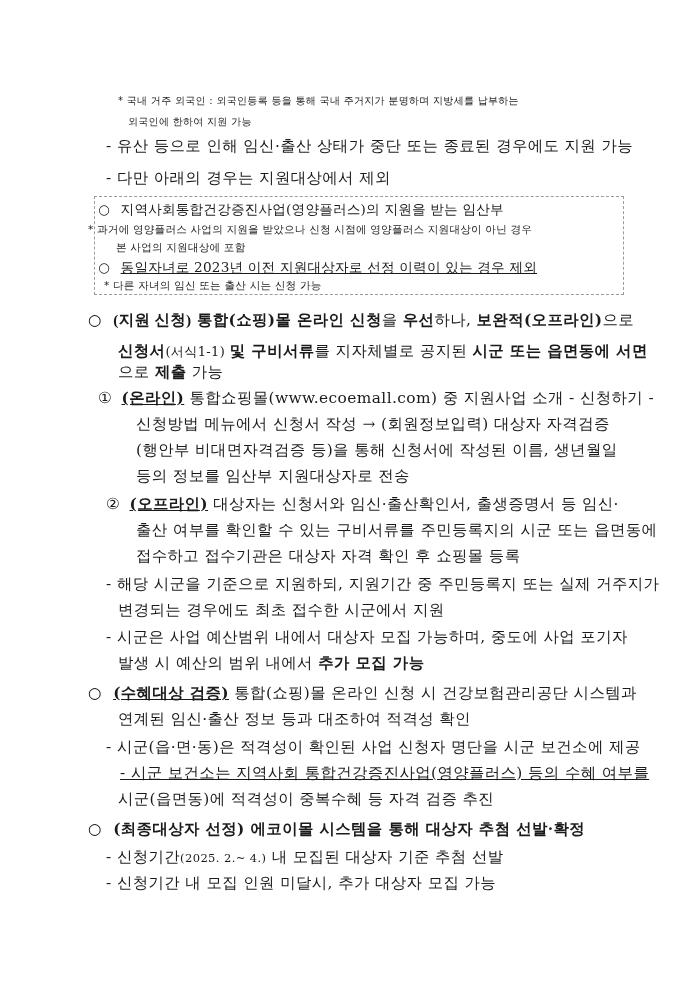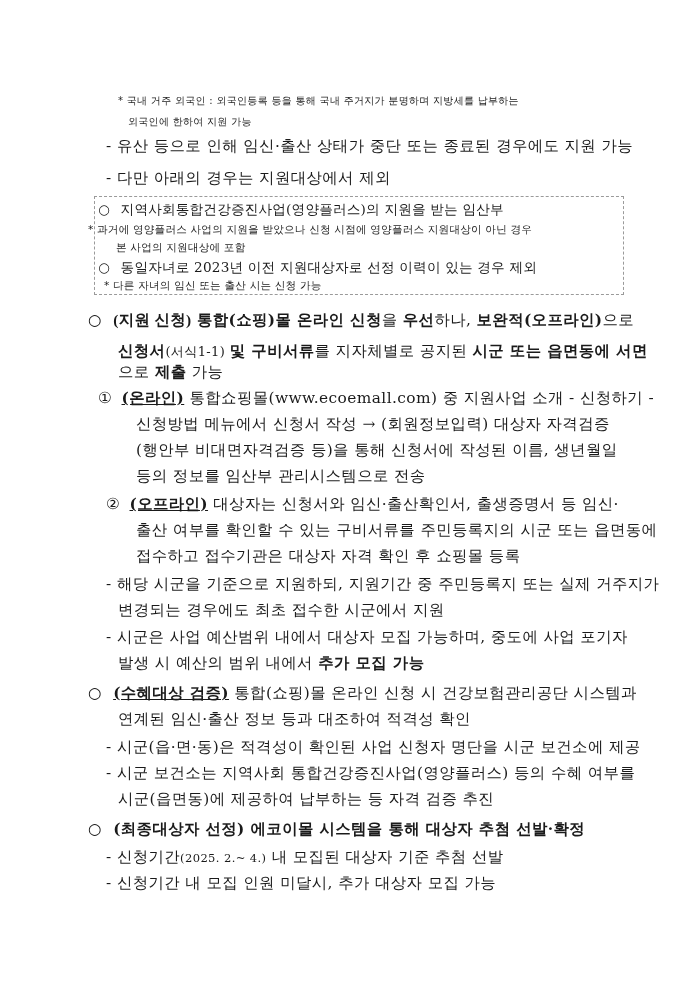--- a/index.html
+++ b/index.html
@@ -25,21 +25,21 @@
 
 <div class="box"></div>
 <div class="ln bx" style="left:98px; top:201px;">
   <span>○</span>
   <span style="margin-left:6px;">지역사회통합건강증진사업(영양플러스)의 지원을 받는 임산부</span>
 </div>
 <div class="ln bxs" style="left:88px; top:223px;">* 과거에 영양플러스 사업의 지원을 받았으나 신청 시점에 영양플러스 지원대상이 아닌 경우</div>
 <div class="ln bxs" style="left:116px; top:241px;">본 사업의 지원대상에 포함</div>
 <div class="ln bx" style="left:98px; top:259px;">
   <span>○</span>
-  <span style="margin-left:6px;">동일자녀로 2023년 이전 지원대상자로 선정 이력이 있는 경우 제외</span>
+  <span style="margin-left:6px;text-decoration:underline;">동일자녀로 2023년 이전 지원대상자로 선정 이력이 있는 경우 제외</span>
 </div>
 <div class="ln bxs" style="left:104px; top:279px;">* 다른 자녀의 임신 또는 출산 시는 신청 가능</div>
 
 <div class="ln md" style="left:88px; top:310px;">
   <span>○</span>
   <span class="b" style="margin-left:6px;font-family:Liberation Serif, serif;">(지원 신청)</span>
   <span class="b">통합(쇼핑)몰 온라인 신청</span><span>을 </span><span class="b">우선</span><span>하나, </span><span class="b">보완적(오프라인)</span><span>으로</span>
 </div>
 <div class="ln md" style="left:118px; top:341px;">
   <span class="b">신청서</span><span style="font-size:13px;">(서식1-1) </span><span class="b">및 구비서류</span><span>를 지자체별로 공지된 </span><span class="b">시군 또는 읍면동에 서면</span>
@@ -47,21 +47,21 @@
 <div class="ln md" style="left:118px; top:362px;">
   <span>으로 </span><span class="b">제출</span><span> 가능</span>
 </div>
 
 <div class="ln md" style="left:98px; top:388px;">
   <span>①</span>
   <span class="b u" style="margin-left:4px;">(온라인)</span><span> 통합쇼핑몰(www.ecoemall.com) 중 지원사업 소개 - 신청하기 -</span>
 </div>
 <div class="ln md" style="left:136px; top:414px;">신청방법 메뉴에서 신청서 작성 → (회원정보입력) 대상자 자격검증</div>
 <div class="ln md" style="left:136px; top:440px;">(행안부 비대면자격검증 등)을 통해 신청서에 작성된 이름, 생년월일</div>
-<div class="ln md" style="left:136px; top:466px;">등의 정보를 임산부 관리시스템으로 전송</div>
+<div class="ln md" style="left:136px; top:466px;">등의 정보를 임산부 지원대상자로 전송</div>
 
 <div class="ln md" style="left:106px; top:494px;">
   <span>②</span>
   <span class="b u" style="margin-left:4px;">(오프라인)</span><span> 대상자는 신청서와 임신·출산확인서, 출생증명서 등 임신·</span>
 </div>
 <div class="ln md" style="left:136px; top:520px;">출산 여부를 확인할 수 있는 구비서류를 주민등록지의 시군 또는 읍면동에</div>
 <div class="ln md" style="left:136px; top:546px;">접수하고 접수기관은 대상자 자격 확인 후 쇼핑몰 등록</div>
 
 <div class="ln md" style="left:106px; top:574px;">- 해당 시군을 기준으로 지원하되, 지원기간 중 주민등록지 또는 실제 거주지가</div>
 <div class="ln md" style="left:118px; top:600px;">변경되는 경우에도 최초 접수한 시군에서 지원</div>
@@ -69,22 +69,22 @@
 <div class="ln md" style="left:118px; top:653px;">
   <span>발생 시 예산의 범위 내에서 </span><span class="b">추가 모집 가능</span>
 </div>
 
 <div class="ln md" style="left:88px; top:683px;">
   <span>○</span>
   <span class="b" style="margin-left:6px;text-decoration:underline;">(수혜대상 검증)</span><span> 통합(쇼핑)몰 온라인 신청 시 건강보험관리공단 시스템과</span>
 </div>
 <div class="ln md" style="left:118px; top:709px;">연계된 임신·출산 정보 등과 대조하여 적격성 확인</div>
 <div class="ln md" style="left:106px; top:737px;">- 시군(읍·면·동)은 적격성이 확인된 사업 신청자 명단을 시군 보건소에 제공</div>
-<div class="ln md" style="left:106px; top:763px;">- 시군 보건소는 지역사회 통합건강증진사업(영양플러스) 등의 수혜 여부를</div>
-<div class="ln md" style="left:118px; top:789px;">시군(읍면동)에 제공하여 납부하는 등 자격 검증 추진</div>
+<div class="ln md" style="left:120px; top:763px;text-decoration:underline;">- 시군 보건소는 지역사회 통합건강증진사업(영양플러스) 등의 수혜 여부를</div>
+<div class="ln md" style="left:118px; top:789px;">시군(읍면동)에 적격성이 중복수혜 등 자격 검증 추진</div>
 
 <div class="ln md" style="left:88px; top:819px;">
   <span>○</span>
   <span class="b" style="margin-left:6px;">(최종대상자 선정) 에코이몰 시스템을 통해 대상자 추첨 선발·확정</span>
 </div>
 <div class="ln md" style="left:106px; top:847px;">
   <span>- 신청기간</span><span style="font-size:11.5px;">(2025. 2.~ 4.)</span><span> 내 모집된 대상자 기준 추첨 선발</span>
 </div>
 <div class="ln md" style="left:106px; top:873px;">- 신청기간 내 모집 인원 미달시, 추가 대상자 모집 가능</div>
 

